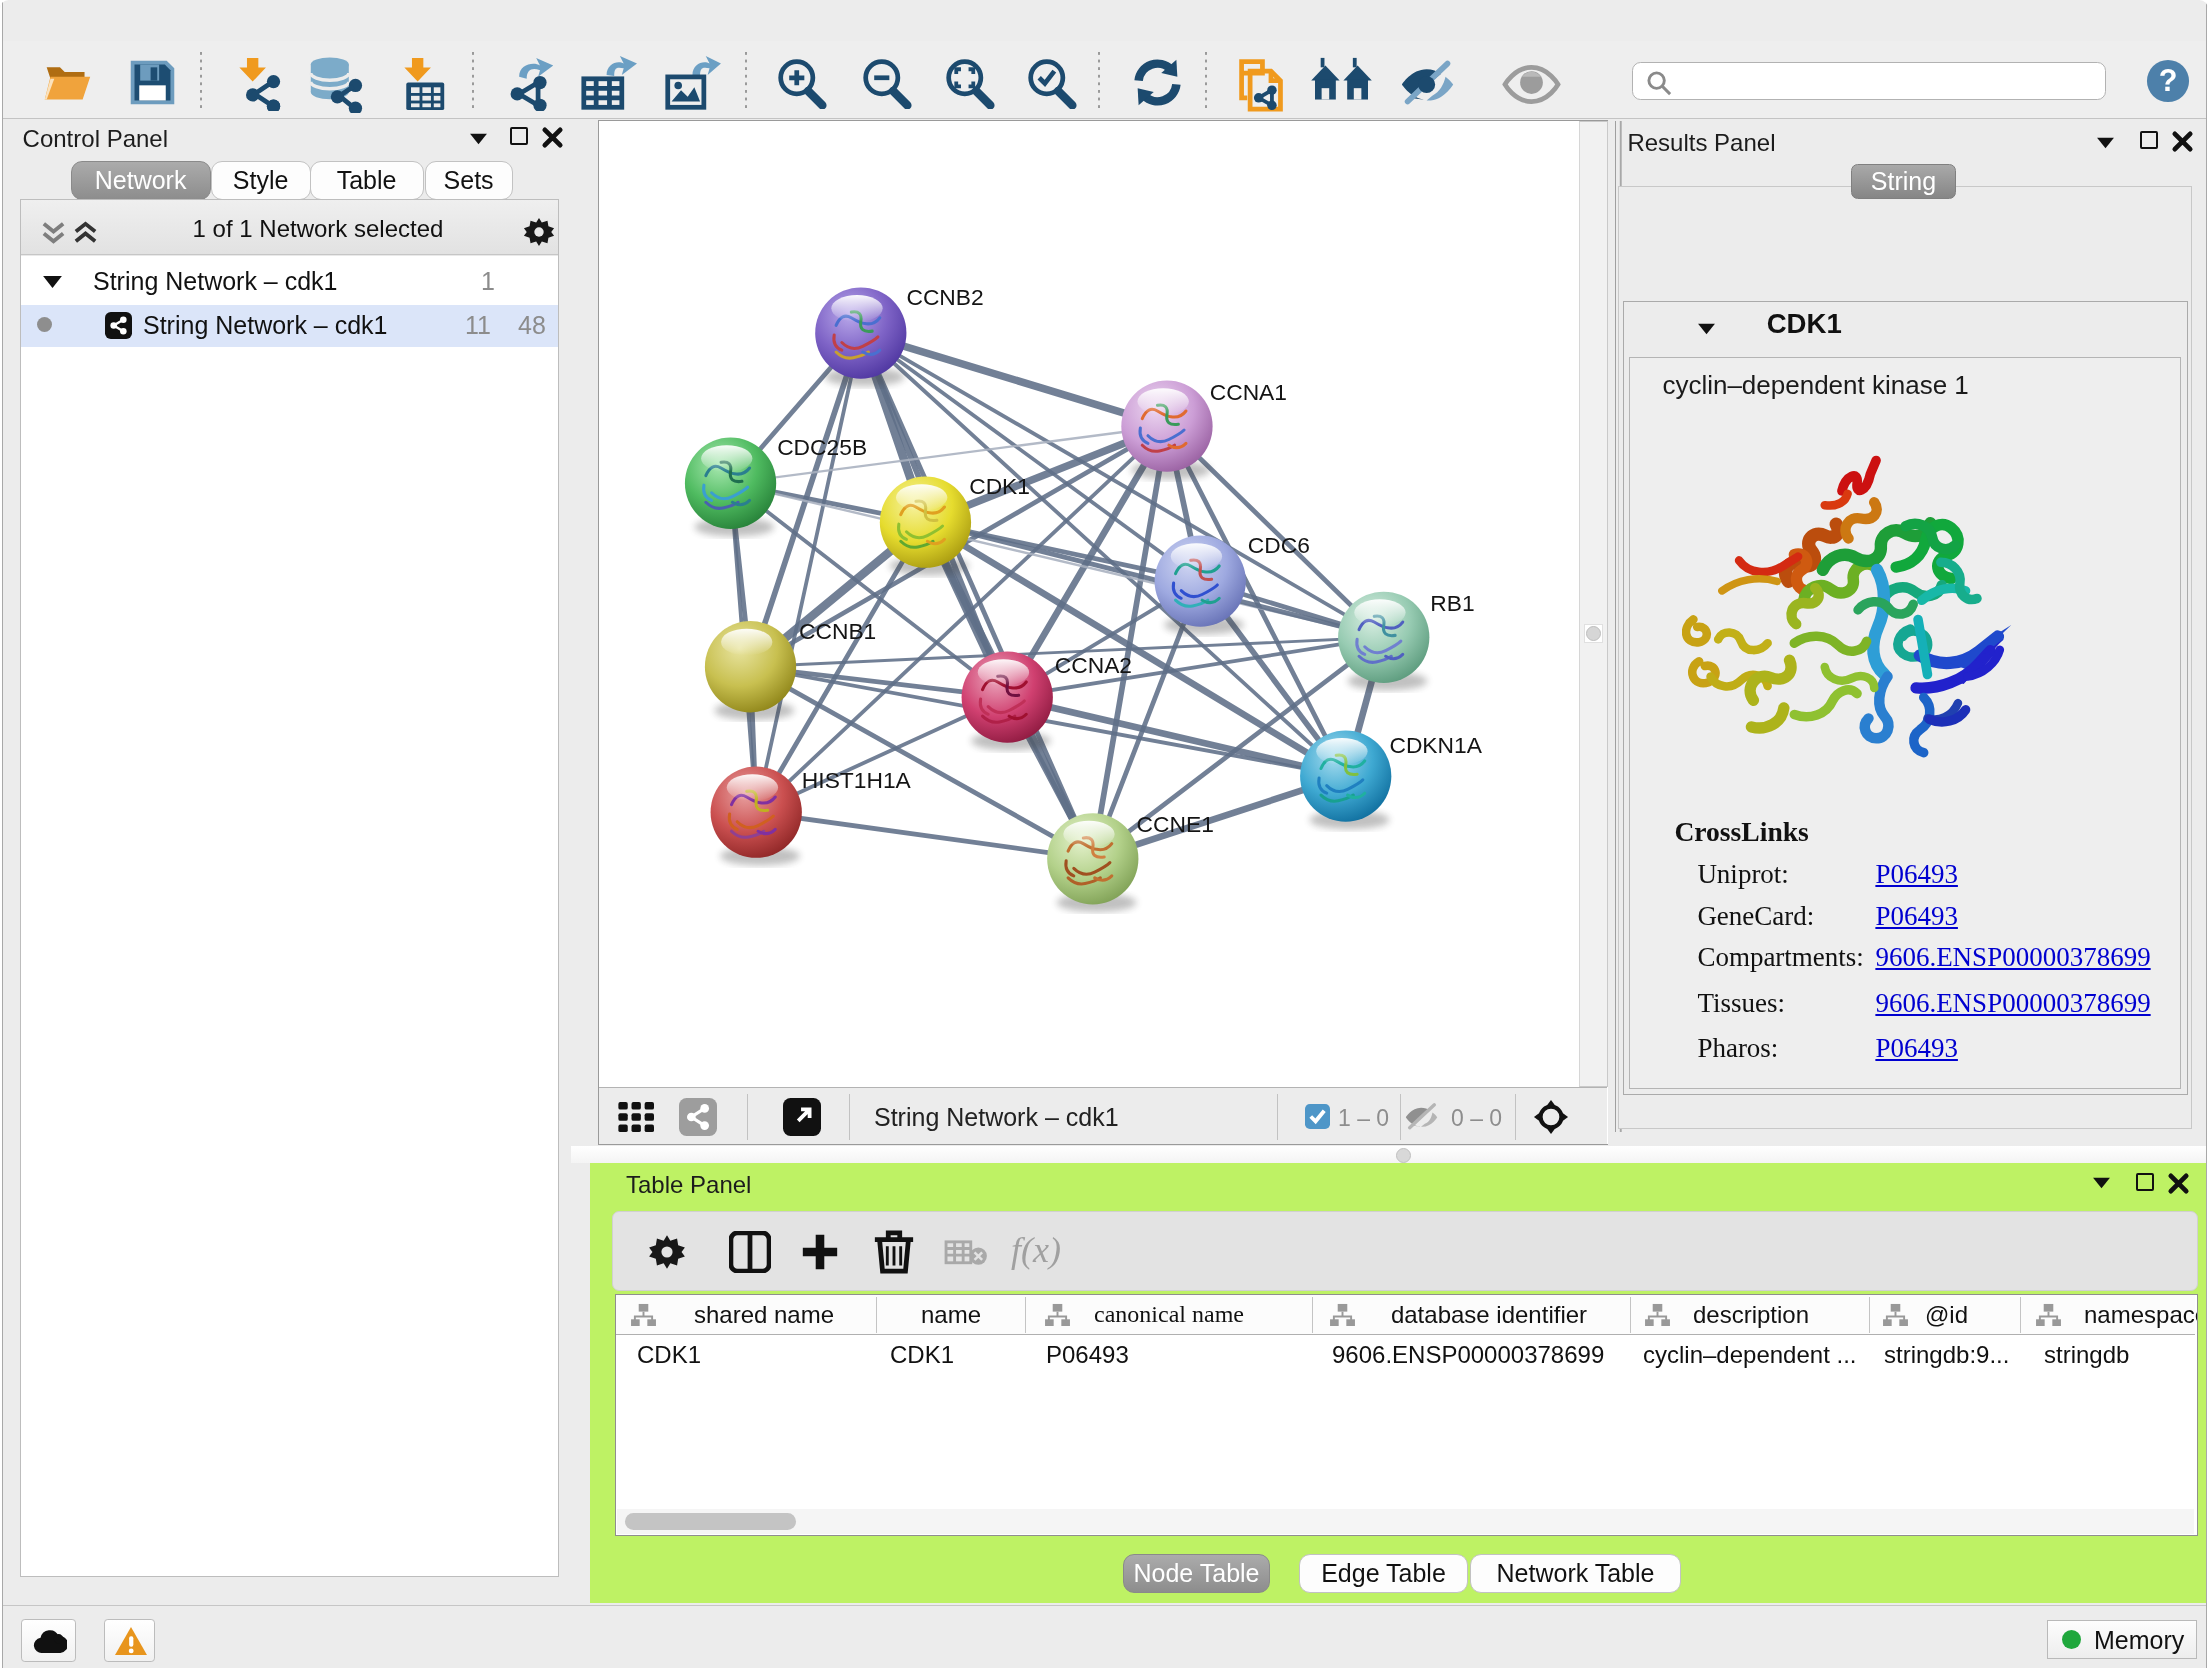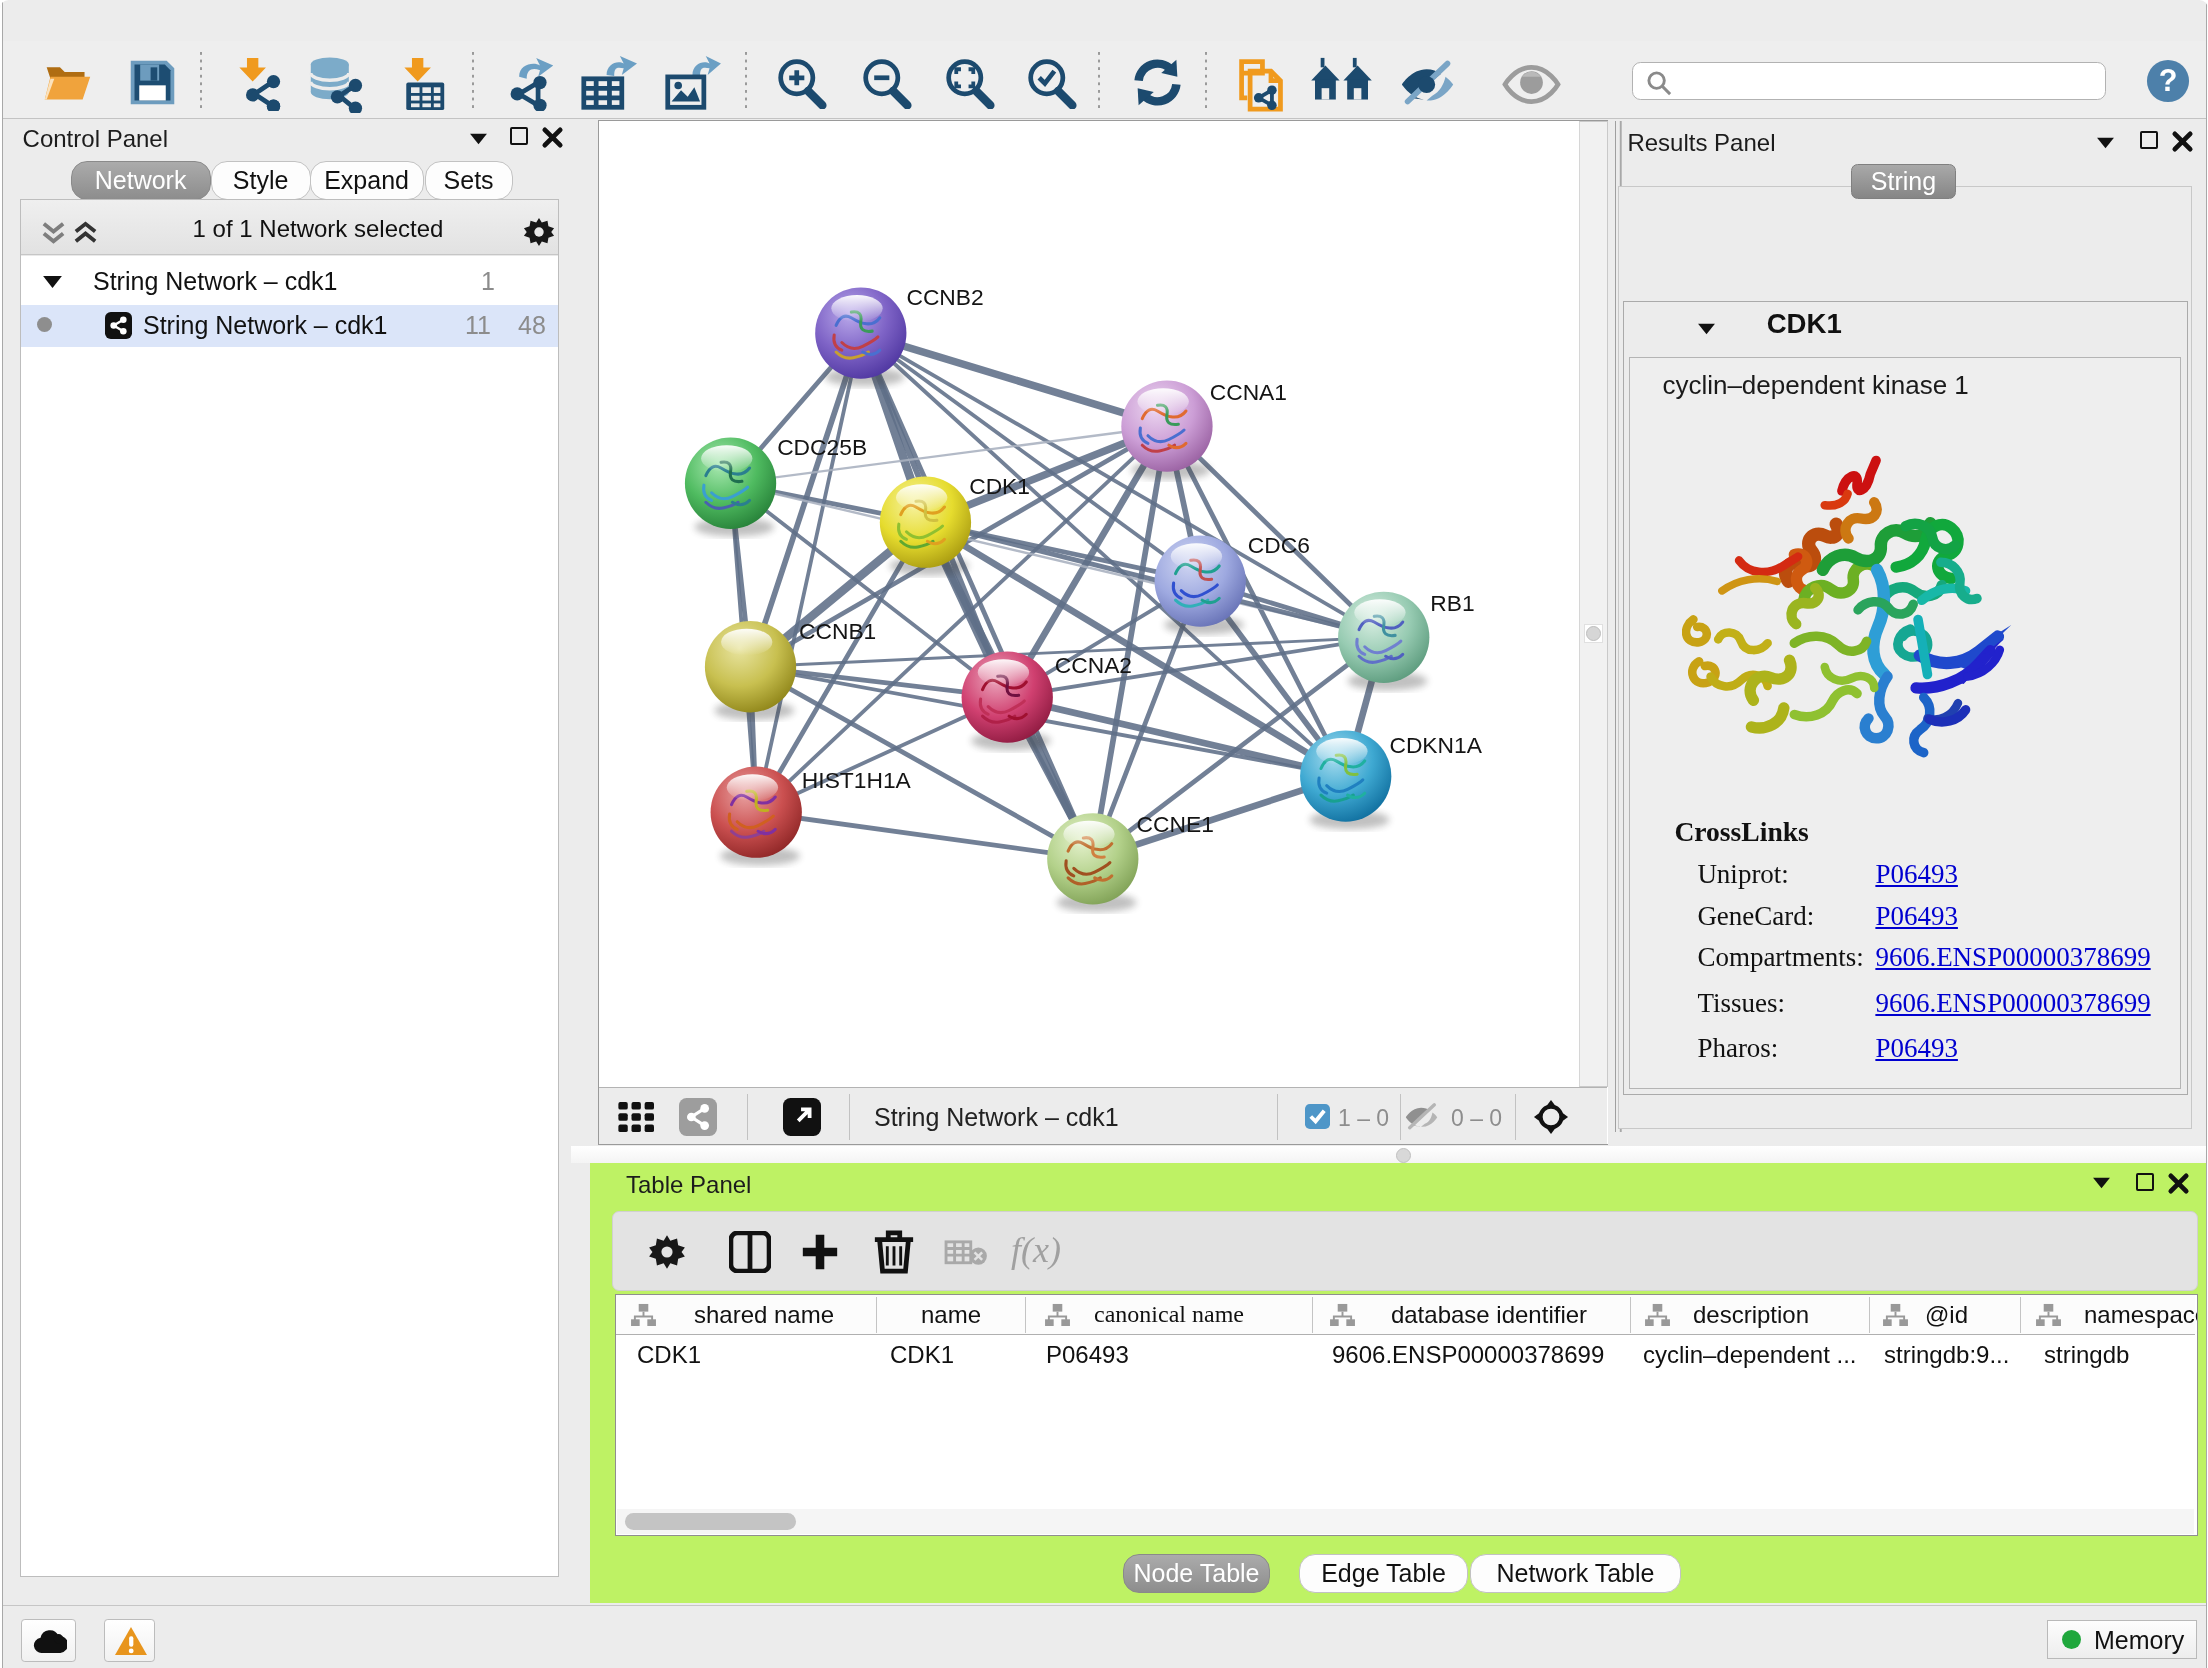--- a/index.html
+++ b/index.html
@@ -22,21 +22,21 @@
 #netview{left:598px;top:120px;width:1010px;height:1025px;background:#fff;border:1px solid #9a9a9a;border-right:none;}
 #vscroll{left:1579px;top:121px;width:28.5px;height:966px;background:#f1f1f1;border:1px solid #c9c9c9;border-left:1px solid #d6d6d6;}
 #botbar{left:599px;top:1087px;width:1008px;height:57px;background:#ececec;border-top:1px solid #b3b3b3;}
 #hsplit{left:571px;top:1146px;width:1638px;height:17px;background:linear-gradient(#ffffff,#f4f4f4);}
 #results{left:1615px;top:121px;width:586px;height:1011px;background:#ececec;border-left:1.9px solid #9f9f9f;box-shadow:inset 3.8px 0 0 #ececec, inset 5.7px 0 0 #a8a8a8;}
 #tablepanel{left:590px;top:1163px;width:1619px;height:440px;background:#bef264;}
 #statusbar{left:0;top:1605px;width:2208px;height:64px;background:#ececec;border-top:1.9px solid #c6c6c6;}
 
 .ptitle{font-size:24px;color:#1c1c1c;}
 .tabbtn{height:39px;border:1px solid #c2c2c2;background:#fdfdfd;color:#111;
-  font-size:25px;text-align:center;border-radius:16px;line-height:36px;}
+  font-size:25px;text-align:center;border-radius:11px;line-height:36px;}
 .tabsel{background:linear-gradient(#ababab,#8d8d8d);color:#fff;border-color:#8a8a8a;}
 .btn{background:linear-gradient(#ffffff,#f1f1f1);border:1px solid #bcbcbc;border-radius:8.6px;
   font-size:26px;color:#111;text-align:center;}
 .link{color:#0000d0;text-decoration:underline;}
 .serif{font-family:"Liberation Serif",serif;}
 .ticon{width:25px;height:23px;}
 </style>
 </head>
 <body>
 <div id="win">
@@ -200,21 +200,21 @@
     <div class="abs ptitle" style="left:15px;top:5.7px;">Control Panel</div>
     <svg class="abs" style="left:460px;top:12.4px;" width="21" height="15" viewBox="0 0 22 16">
         <path d="M2 3 L20 3 L11 14 Z" fill="#111"></path>
       </svg>
     <div class="abs" style="left:502px;top:7.6px;width:18px;height:18px;border:2.9px solid #111;border-radius:1.9px;"></div>
     <svg class="abs" style="left:533px;top:6.7px;" width="23" height="23" viewBox="0 0 24 24">
         <path d="M4 4 L20 20 M20 4 L4 20" stroke="#111" stroke-width="5" stroke-linecap="round"></path>
       </svg>
     <div class="abs tabbtn tabsel" style="left:63px;top:42px;width:140px;">Network</div>
     <div class="abs tabbtn" style="left:203px;top:42px;width:100px;">Style</div>
-    <div class="abs tabbtn" style="left:302px;top:42px;width:114px;">Expand</div>
+    <div class="abs tabbtn" style="left:302px;top:42px;width:114px;">Table</div>
     <div class="abs tabbtn" style="left:417px;top:42px;width:88px;">Sets</div>
     <div class="abs" style="left:12.4px;top:80px;width:539px;height:1378px;border:1px solid #bdbdbd;background:#e9e9e9;">
       <div class="abs" style="left:0px;top:0px;width:537px;height:55px;background:linear-gradient(#efefef,#e2e2e2);border-bottom:1px solid #c6c6c6;">
         <svg class="abs" style="left:19px;top:20px;" width="27" height="27" viewBox="0 0 28 28">
           <path d="M4 4 L14 12 L24 4 M4 14 L14 22 L24 14" stroke="#7e7e7e" stroke-width="4" fill="none"></path>
         </svg>
         <svg class="abs" style="left:51px;top:20px;" width="27" height="27" viewBox="0 0 28 28">
           <path d="M4 12 L14 4 L24 12 M4 22 L14 14 L24 22" stroke="#333" stroke-width="4" fill="none"></path>
         </svg>
         <div class="abs" style="left:28.5px;top:15px;width:537px;text-align:center;font-size:24px;color:#111;">1 of 1 Network selected</div>

